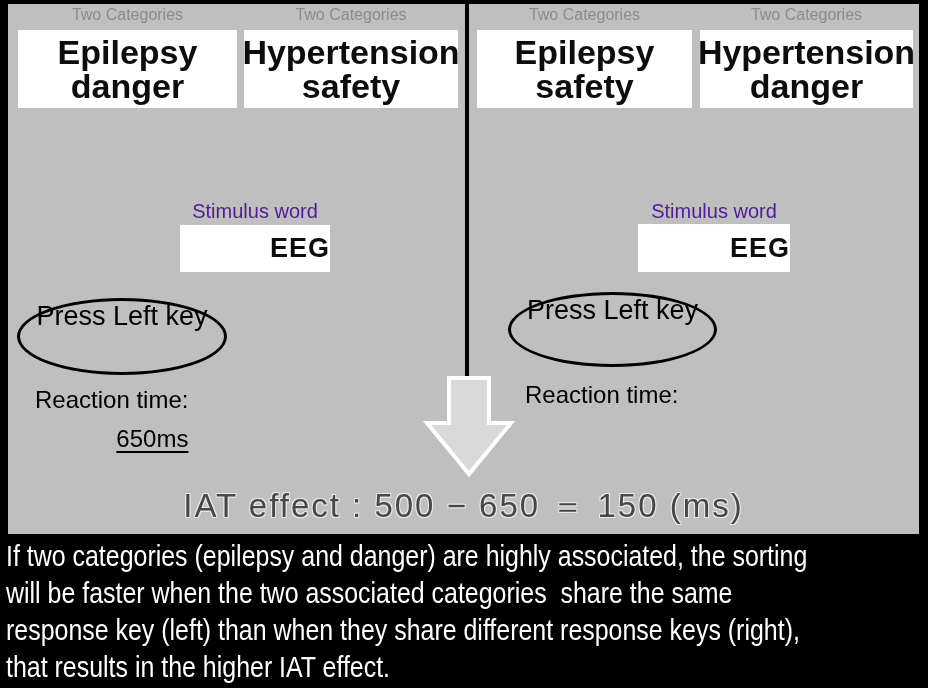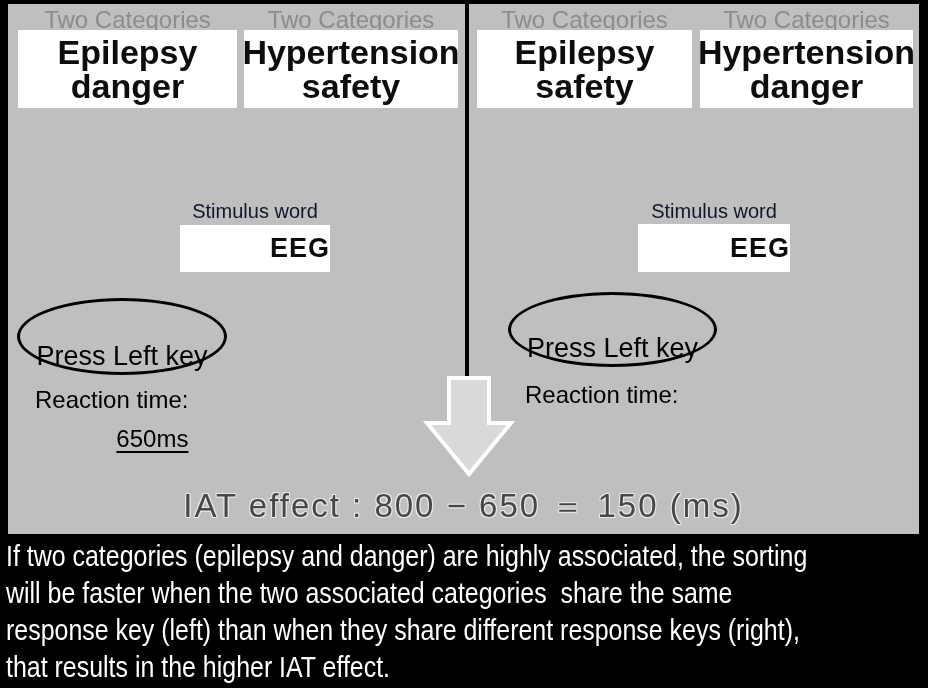--- a/index.html
+++ b/index.html
@@ -12,49 +12,49 @@
   }
   .panel-area {
     position:absolute; left:8px; top:4px; width:911px; height:530px;
     background:#bfbfbf;
   }
   .divider {
     position:absolute; left:457px; top:0; width:4px; height:377px;
     background:#000;
   }
   .cat-label {
-    position:absolute; top:2px; font-size:24px; color:#8c8c8c;
+    position:absolute; top:2px; font-size:16px; color:#8c8c8c;
     text-align:center; white-space:nowrap;
   }
   .cat-box {
     position:absolute; top:26px; height:78px; background:#fff;
     display:flex; flex-direction:column; align-items:center; justify-content:center;
     font-weight:bold; font-size:34px; line-height:34px; color:#0d0d0d;
     text-align:center;
   }
   .pos1 { left:10px;  width:219px; }
   .pos2 { left:236px; width:214px; }
   .pos3 { left:469px; width:215px; }
   .pos4 { left:692px; width:213px; }
   .stim-label {
-    position:absolute; top:196px; font-size:20px; color:#0f172a;
+    position:absolute; top:196px; font-size:20px; color:#4c1d95;
     text-align:center; white-space:nowrap;
   }
   .stim-box {
     position:absolute; background:#fff; display:flex;
     align-items:center; justify-content:flex-end;
     font-weight:bold; font-size:27px; color:#0d0d0d; letter-spacing:1px;
   }
   .stim-left  { left:172px; top:221px; width:150px; height:47px; }
   .stim-right { left:630px; top:220px; width:152px; height:48px; }
   .stim-label-left  { left:172px; width:150px; }
   .stim-label-right { left:630px; width:152px; }
   .key-ellipse {
     position:absolute; border:3px solid #000; border-radius:50%;
-    display:flex; align-items:flex-end; justify-content:center;
+    display:flex; align-items:flex-start; justify-content:center;
     font-size:27px; color:#000; background:transparent; white-space:nowrap;
   }
   .ell-left  { left:9px;   top:294px; width:210px; height:77px; }
   .ell-right { left:500px; top:288px; width:209px; height:75px; }
   .reaction {
     position:absolute; font-size:24px; color:#000; line-height:39px;
     white-space:nowrap;
   }
   .rt-left  { left:27px;  top:376px; }
   .rt-right { left:517px; top:371px; }
@@ -130,21 +130,21 @@
   </div>
 
   <div class="reaction rt-right">
     <div>Reaction time:</div>
   </div>
 
   <svg class="big-arrow" width="92" height="102" viewBox="0 0 92 102">
     <path d="M 26 2 L 66 2 L 66 47 L 88 47 L 46 98 L 4 47 L 26 47 Z" fill="#d9d9d9" stroke="#ffffff" stroke-width="4" stroke-linejoin="miter"></path>
   </svg>
 
-  <div class="iat">IAT effect : 800 − 650 ＝ 150 (ms)</div>
+  <div class="iat">IAT effect : 500 − 650 ＝ 150 (ms)</div>
 </div>
 
 <div class="caption">
   <div class="caption-line">If two categories (epilepsy and danger) are highly associated, the sorting</div>
   <div class="caption-line">will be faster when the two associated categories  share the same</div>
   <div class="caption-line">response key (left) than when they share different response keys (right),</div>
   <div class="caption-line">that results in the higher IAT effect.</div>
 </div>
 
 </body></html>

